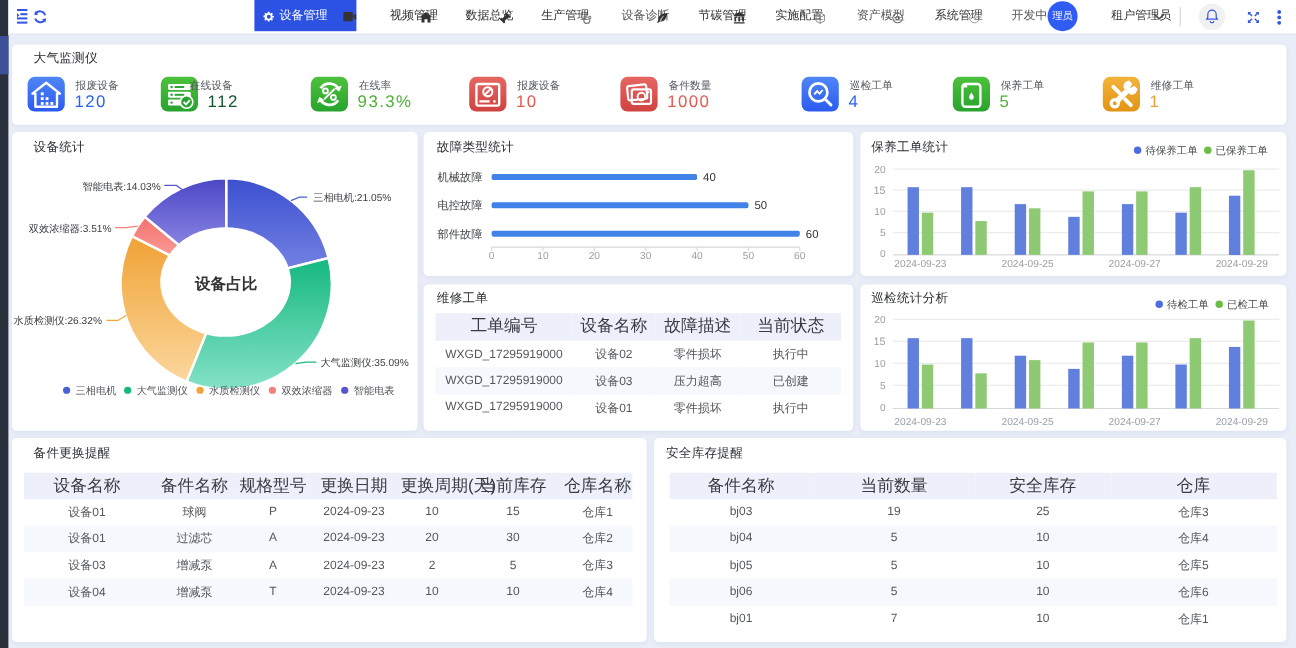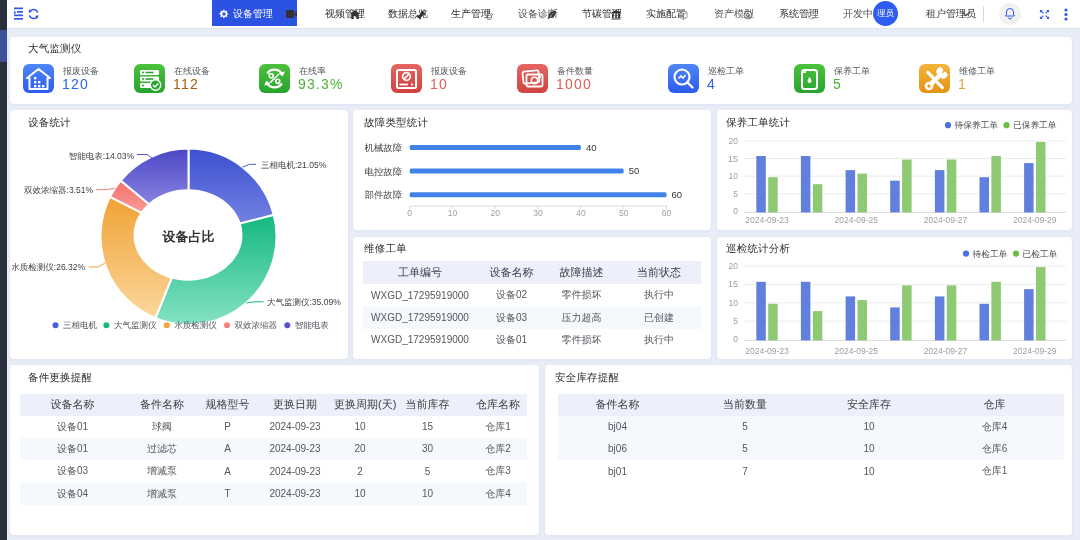--- a/index.html
+++ b/index.html
@@ -19,21 +19,21 @@
   .navicon { position:absolute; top:10px; }
   #tab-active { position:absolute; left:212px; top:0; width:85px; height:25.5px; background:#2c52e3; color:#fff; font-size:10px; line-height:28px; }
 
   
   .sicon { position:absolute; top:64px; width:31px; height:29px; border-radius:6px; }
   .slabel { position:absolute; top:65px; font-size:9px; color:#55585e; }
   .snum { position:absolute; top:76px; font-size:14px; letter-spacing:1.2px; }
 
   
   table.t { border-collapse:collapse; font-size:10px; color:#54575d; table-layout:fixed; }
-  table.t th { background:#edf0fa; font-weight:normal; color:#383b40; height:22px; font-size:11px; white-space:nowrap; }
+  table.t th { background:#edf0fa; font-weight:normal; color:#383b40; height:22px; font-size:14px; white-space:nowrap; }
   table.t td { height:22.3px; text-align:center; }
   table.t tr.s td { background:#f5f8fd; }
   table.t4 th:last-child, table.t4 td:last-child { padding-right:0;margin-top:28px; }
   table.t4 th { height:23.5px; }
 </style>
 </head>
 <body>
   <div class="abs" id="strip">
     <div class="act"></div>
   </div>
@@ -148,22 +148,22 @@
       <g fill="#27a32e">
         <circle cx="9" cy="8.5" r="1"></circle>
         <circle cx="9" cy="15" r="1"></circle>
         <circle cx="9" cy="21.5" r="1"></circle>
         <rect x="11.5" y="7.7" width="8" height="1.6"></rect>
         <rect x="11.5" y="14.2" width="8" height="1.6"></rect>
       </g>
       <circle cx="21.5" cy="21" r="5.2" fill="#27a32e" stroke="#fff" stroke-width="1.4"></circle>
       <path d="M19 21l2 2 3.2-3.6" fill="none" stroke="#fff" stroke-width="1.5"></path>
     </svg></div>
-<div class="slabel" style="left:174px">在线设备</div>
-<div class="snum" style="left:173px;color:#a16207">112</div>
+<div class="slabel" style="left:158px">在线设备</div>
+<div class="snum" style="left:173px;color:#14532d">112</div>
 <div class="sicon" style="left:259px;background:linear-gradient(180deg,#4dc13c,#27a32e)"><svg width="31" height="29" viewBox="0 0 31 29">
       <path d="M8.2 9.5 A8.8 8.8 0 0 1 23.5 10.8" fill="none" stroke="#fff" stroke-width="2.3"></path>
       <path d="M25.8 7.2 L23.8 12.2 L19.5 9.5 Z" fill="#fff"></path>
       <path d="M22.8 19.5 A8.8 8.8 0 0 1 7.5 18.2" fill="none" stroke="#fff" stroke-width="2.3"></path>
       <path d="M5.2 21.8 L7.2 16.8 L11.5 19.5 Z" fill="#fff"></path>
       <circle cx="12.2" cy="11.8" r="2" fill="none" stroke="#fff" stroke-width="1.6"></circle>
       <circle cx="18.8" cy="17.2" r="2" fill="none" stroke="#fff" stroke-width="1.6"></circle>
       <line x1="11.2" y1="18.6" x2="19.8" y2="10.2" stroke="#fff" stroke-width="1.6"></line>
     </svg></div>
 <div class="slabel" style="left:299px">在线率</div>
@@ -473,26 +473,38 @@
       <col style="width:113px">
       <col style="width:138px">
     </colgroup>
     <tbody>
       <tr>
         <th>备件名称</th>
         <th>当前数量</th>
         <th>安全库存</th>
         <th>仓库</th>
       </tr>
+    <tr>
+        <td>bj03</td>
+        <td>19</td>
+        <td>25</td>
+        <td>仓库3</td>
+      </tr>
     <tr class="s">
         <td>bj04</td>
         <td>5</td>
         <td>10</td>
         <td>仓库4</td>
       </tr>
+    <tr>
+        <td>bj05</td>
+        <td>5</td>
+        <td>10</td>
+        <td>仓库5</td>
+      </tr>
     <tr class="s">
         <td>bj06</td>
         <td>5</td>
         <td>10</td>
         <td>仓库6</td>
       </tr>
     <tr>
         <td>bj01</td>
         <td>7</td>
         <td>10</td>

